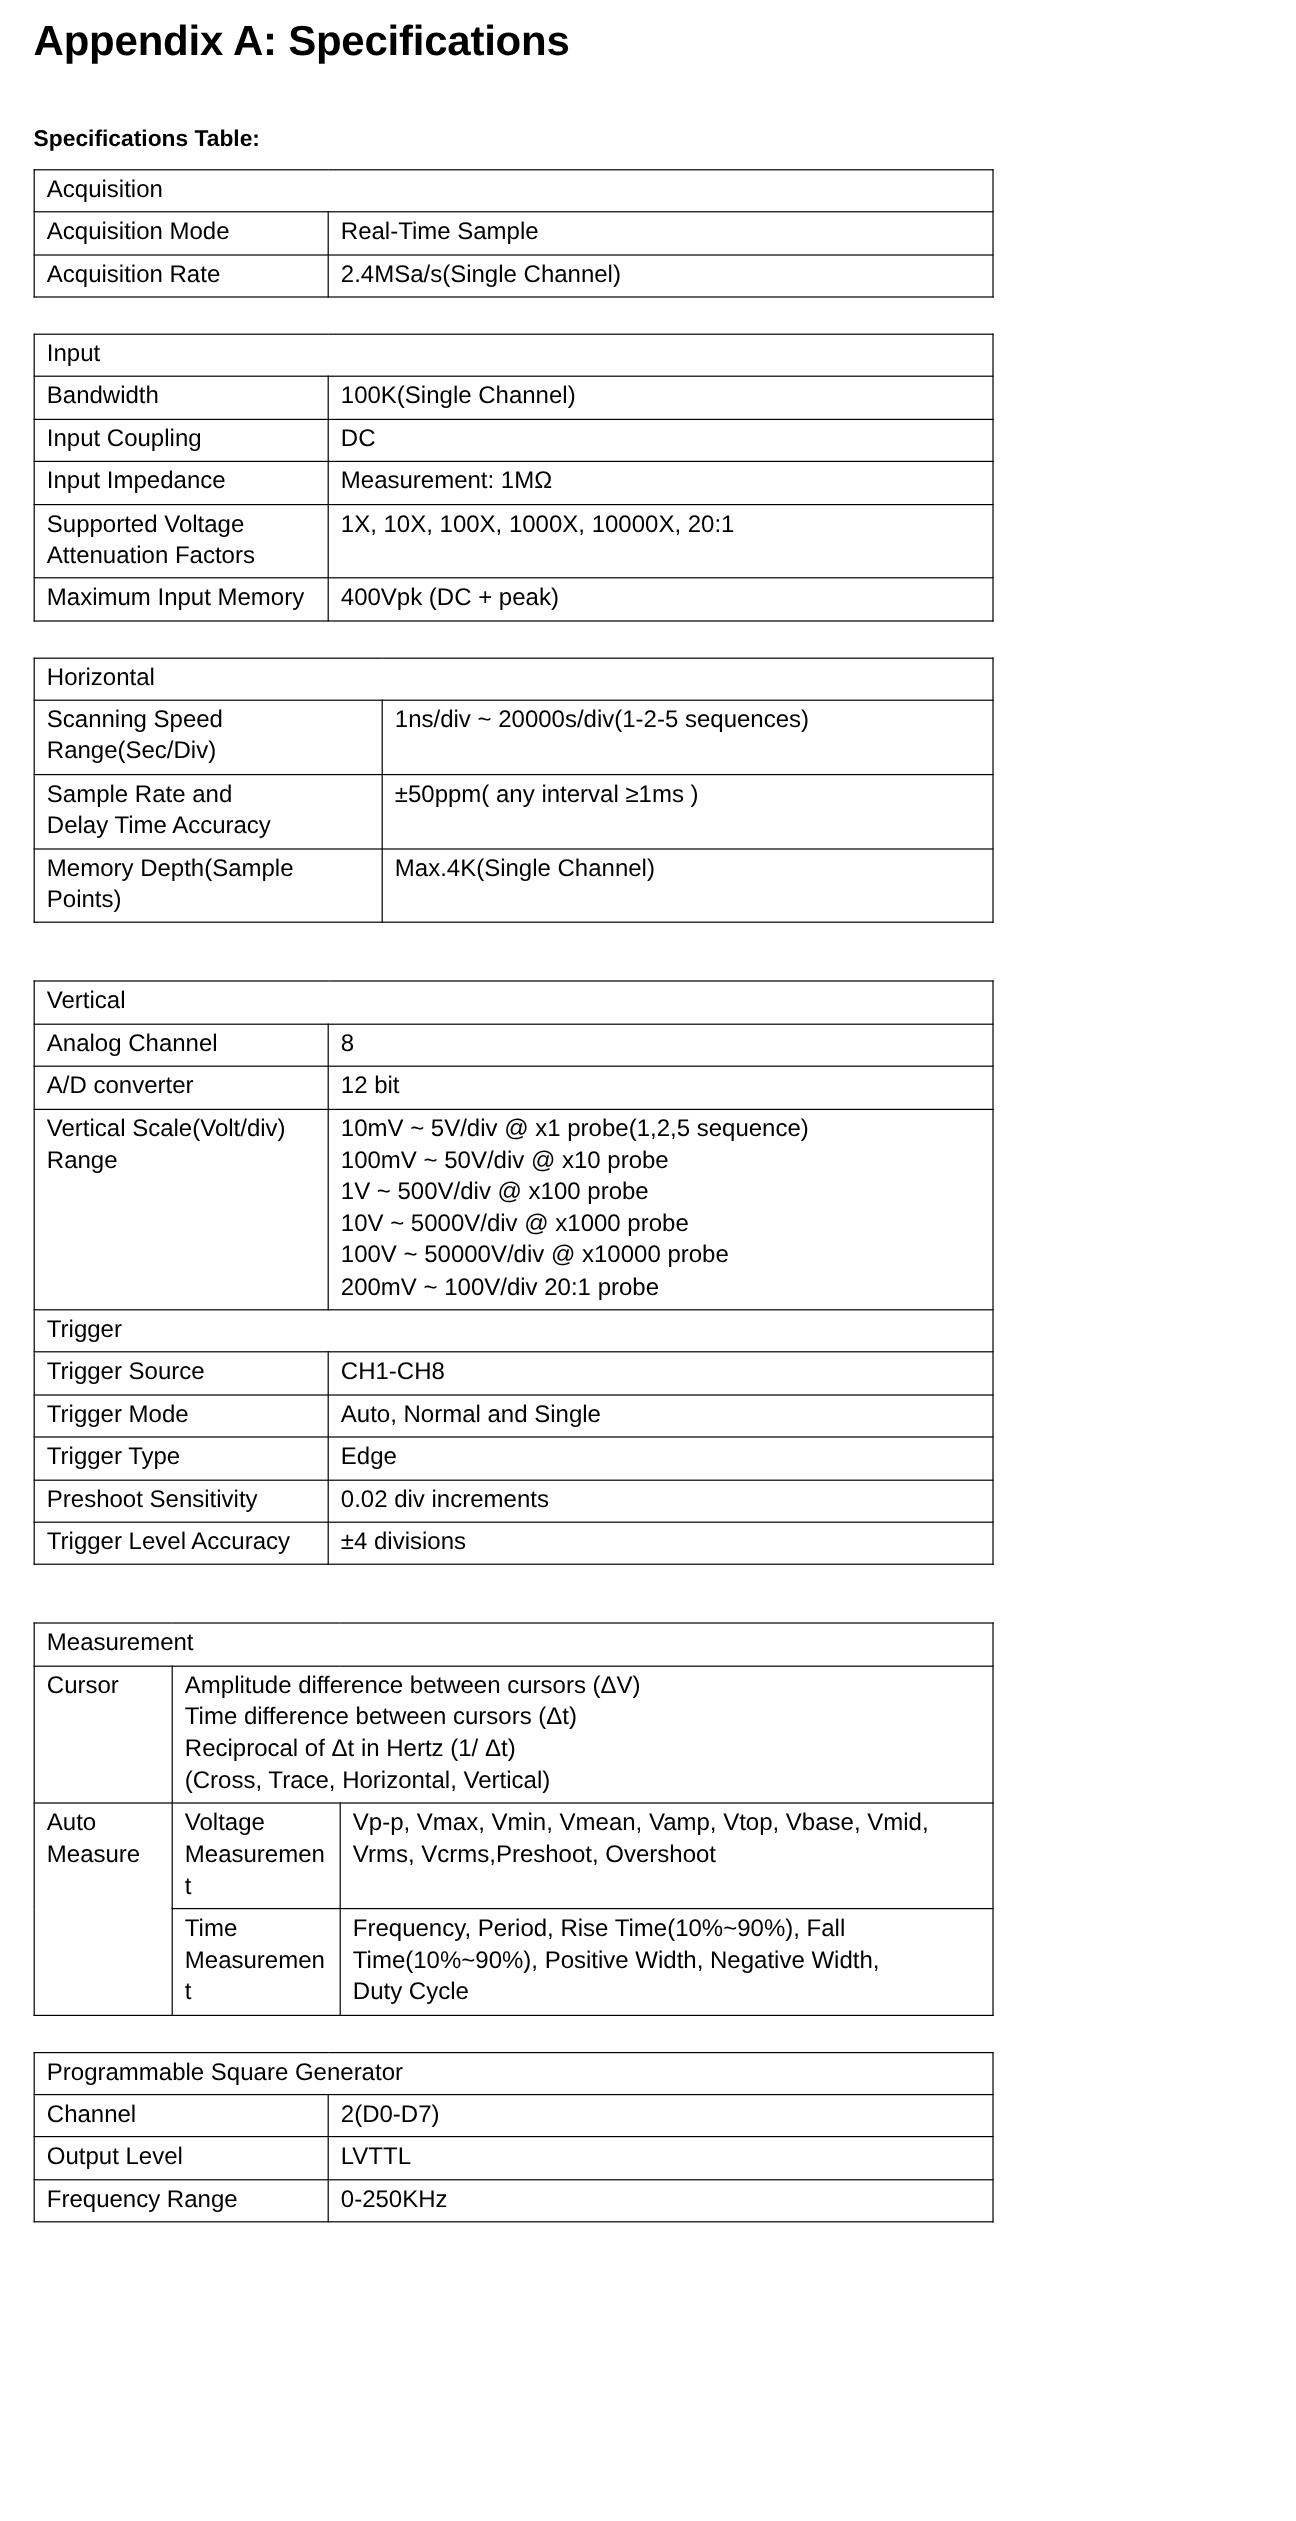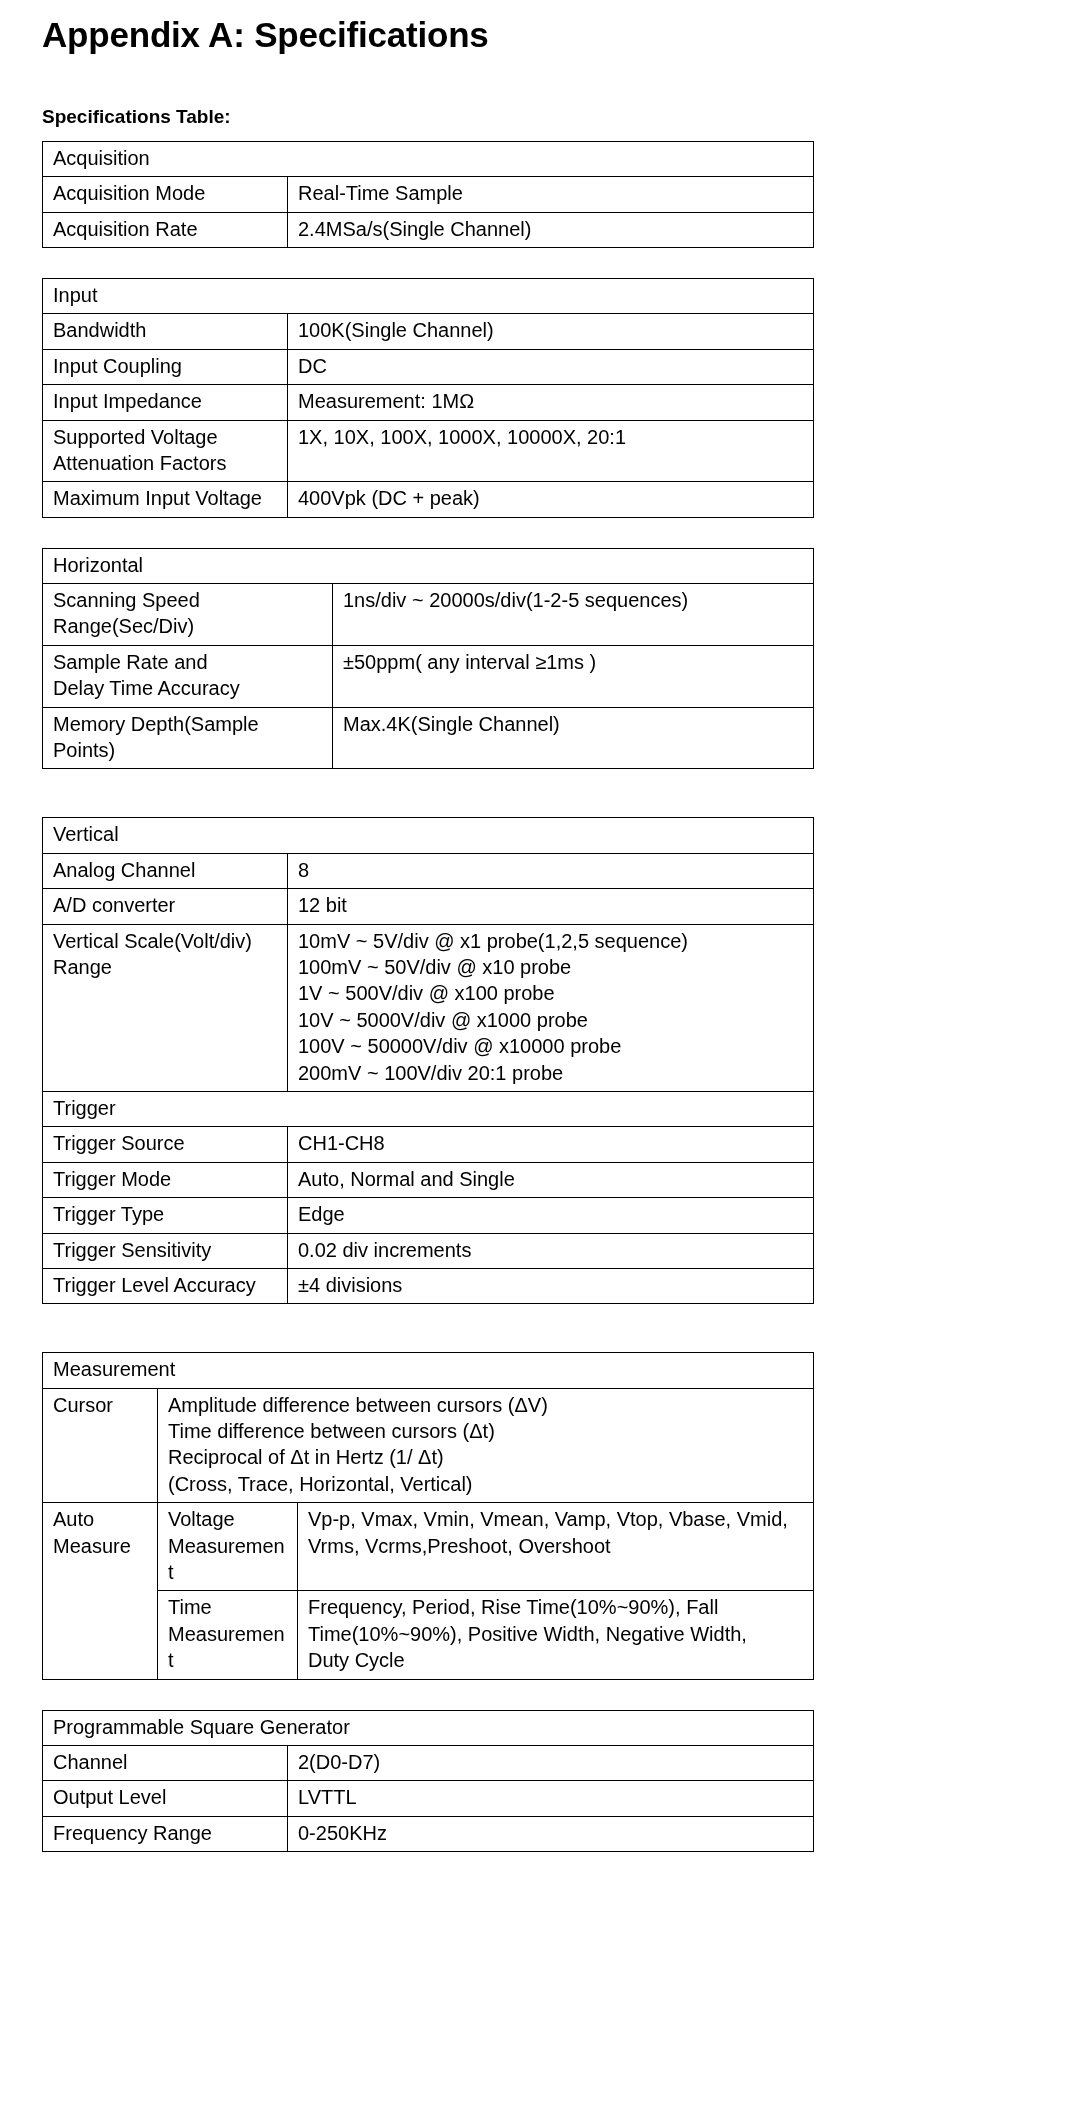--- a/index.html
+++ b/index.html
@@ -11,21 +11,21 @@
     width: 1080px;
     min-height: 2101px;
     font-family: "Liberation Sans", sans-serif;
     color: #000000;
     -webkit-font-smoothing: antialiased;
   }
   .page {
     width: 856px;
     min-height: 2101px;
     box-sizing: border-box;
-    padding: 0 42px;
+    padding: 0 28px;
     position: relative;
     background: #ffffff;
   }
   .page-title {
     font-size: 35px;
     font-weight: bold;
     letter-spacing: -0.2px;
     margin: 0;
     padding-top: 14px;
     line-height: 1.2;
@@ -115,21 +115,21 @@
       <tr>
         <td class="label">Input Impedance</td>
         <td>Measurement: 1MΩ</td>
       </tr>
       <tr>
         <td class="label multi">Supported Voltage
 Attenuation Factors</td>
         <td>1X, 10X, 100X, 1000X, 10000X, 20:1</td>
       </tr>
       <tr>
-        <td class="label">Maximum Input Voltage</td>
+        <td class="label">Maximum Input Memory</td>
         <td>400Vpk (DC + peak)</td>
       </tr>
     </tbody>
   </table>
 
   <div class="tbl-gap-md"></div>
 
   <table class="spec">
     <colgroup>
         <col style="width:290px">
@@ -195,21 +195,21 @@
       </tr>
       <tr>
         <td class="label">Trigger Mode</td>
         <td>Auto, Normal and Single</td>
       </tr>
       <tr>
         <td class="label">Trigger Type</td>
         <td>Edge</td>
       </tr>
       <tr>
-        <td class="label">Trigger Sensitivity</td>
+        <td class="label">Preshoot Sensitivity</td>
         <td>0.02 div increments</td>
       </tr>
       <tr>
         <td class="label">Trigger Level Accuracy</td>
         <td>±4 divisions</td>
       </tr>
     </tbody>
   </table>
 
   <div class="tbl-gap-lg"></div>

